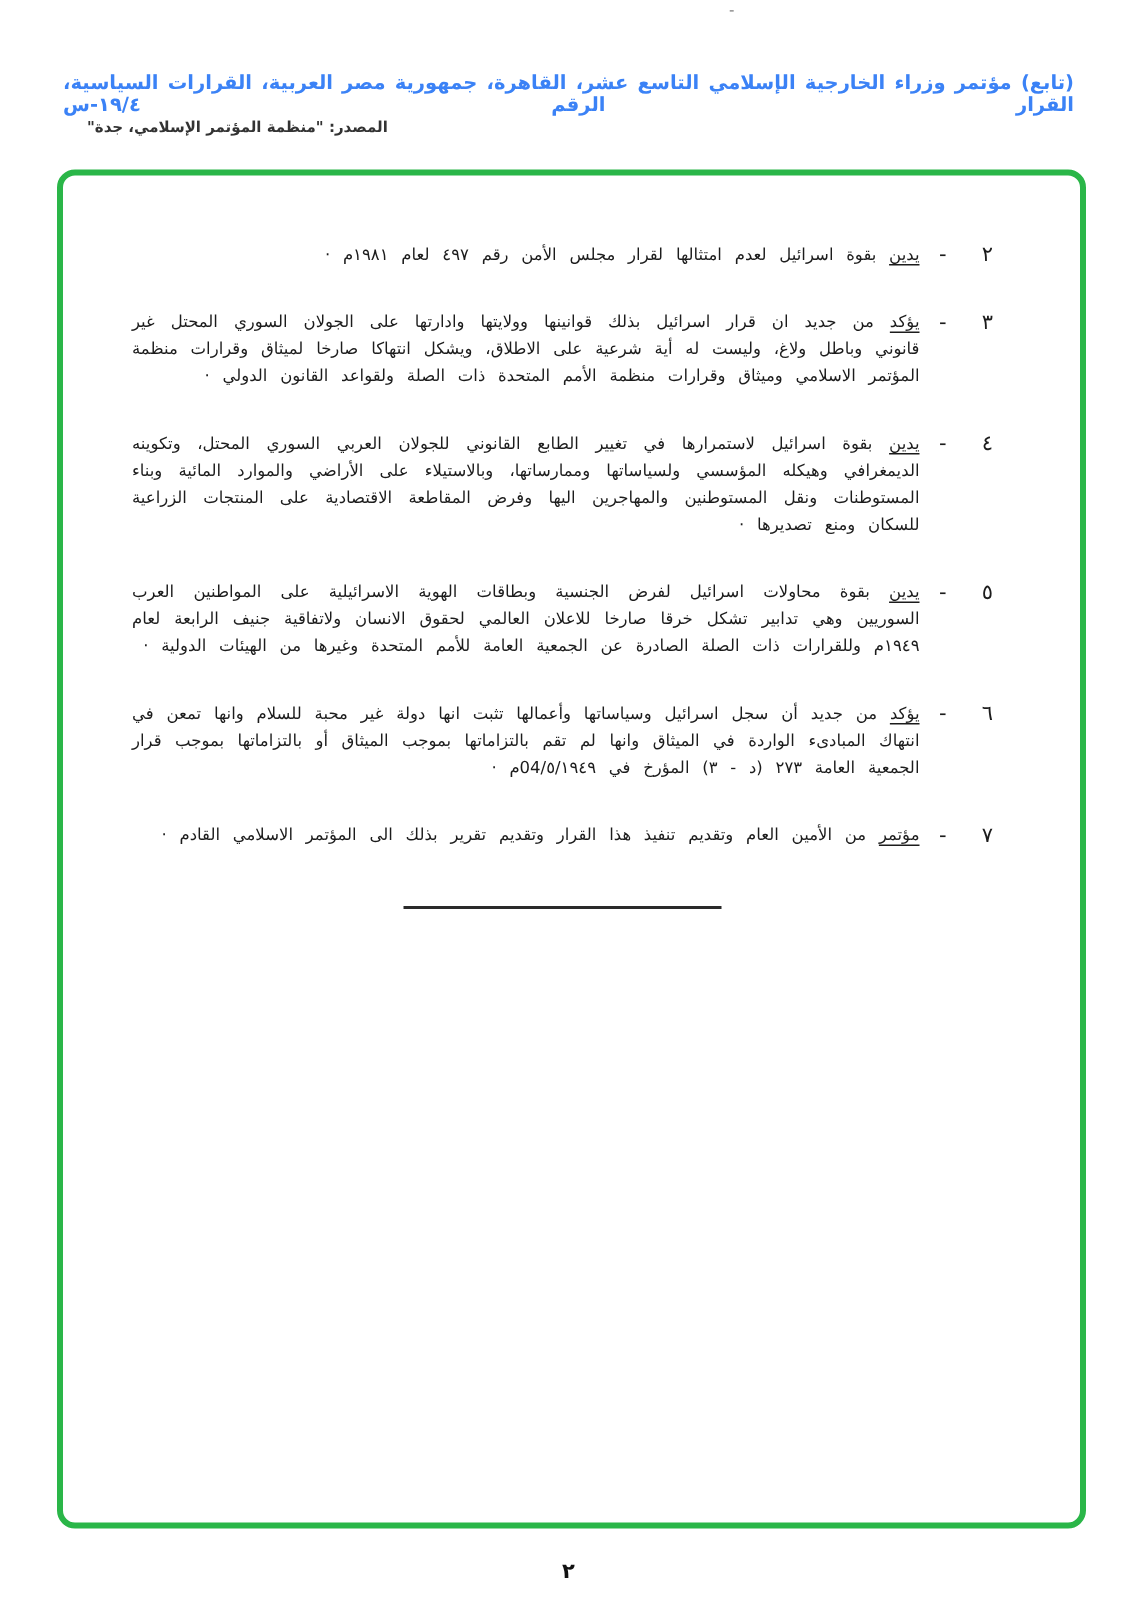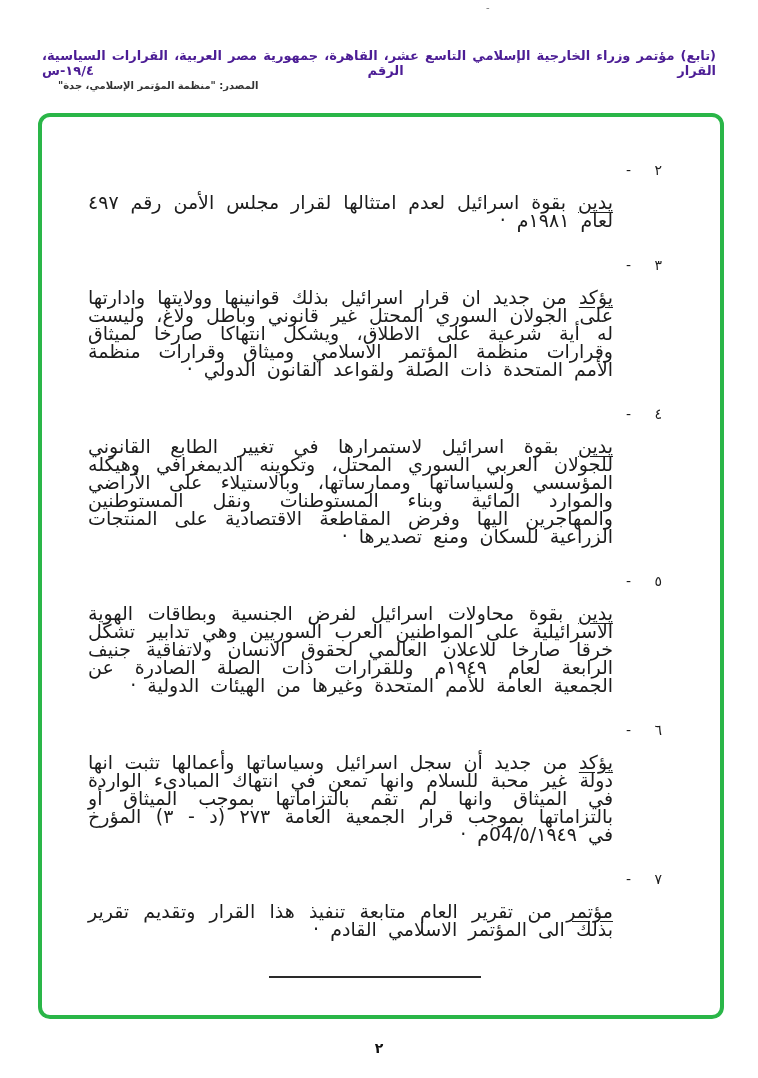--- a/index.html
+++ b/index.html
@@ -21,21 +21,21 @@
     color: #777;
   }
   .header-title {
     position: absolute;
     top: 48px;
     left: 42px;
     right: 42px;
     direction: rtl;
     font-weight: 700;
     font-size: 13px;
-    color: #4c1d95;
+    color: #3b82f6;
     text-align: justify;
     text-align-last: justify;
     letter-spacing: 0.2px;
   }
   .header-source {
     position: absolute;
     top: 80px;
     left: 58px;
     direction: rtl;
     font-weight: 700;
@@ -61,25 +61,24 @@
   }
   .marker {
     display: flex;
     justify-content: space-between;
     min-width: 36px;
     font-size: 14px;
     line-height: 18px;
   }
   .item-text {
     flex: 1;
-    font-size: 19px;
+    font-size: 11px;
     line-height: 18px;
     text-align: justify;
     word-spacing: 5px;
-    margin-top: 32px;
   }
   .lead {
     text-decoration: underline;
     text-underline-offset: 3px;
   }
   .sig-line {
     width: 212px;
     height: 0;
     border-top: 2px solid #2a2a2a;
     margin: 38px auto 0 auto;
@@ -163,21 +162,21 @@
       </div>
     </div>
 
     <div class="item">
       <div class="marker">
         <span>٧</span>
         <span>-</span>
       </div>
       <div class="item-text">
         <span class="lead">مؤتمر</span>
-        <span>من تقرير العام متابعة تنفيذ هذا القرار وتقديم تقرير بذلك الى المؤتمر الاسلامي القادم ·</span>
+        <span>من الأمين العام وتقديم تنفيذ هذا القرار وتقديم تقرير بذلك الى المؤتمر الاسلامي القادم ·</span>
       </div>
     </div>
 
     <div class="sig-line"></div>
 
   </div>
 
   <div class="page-number">٢</div>
 
 </div>

